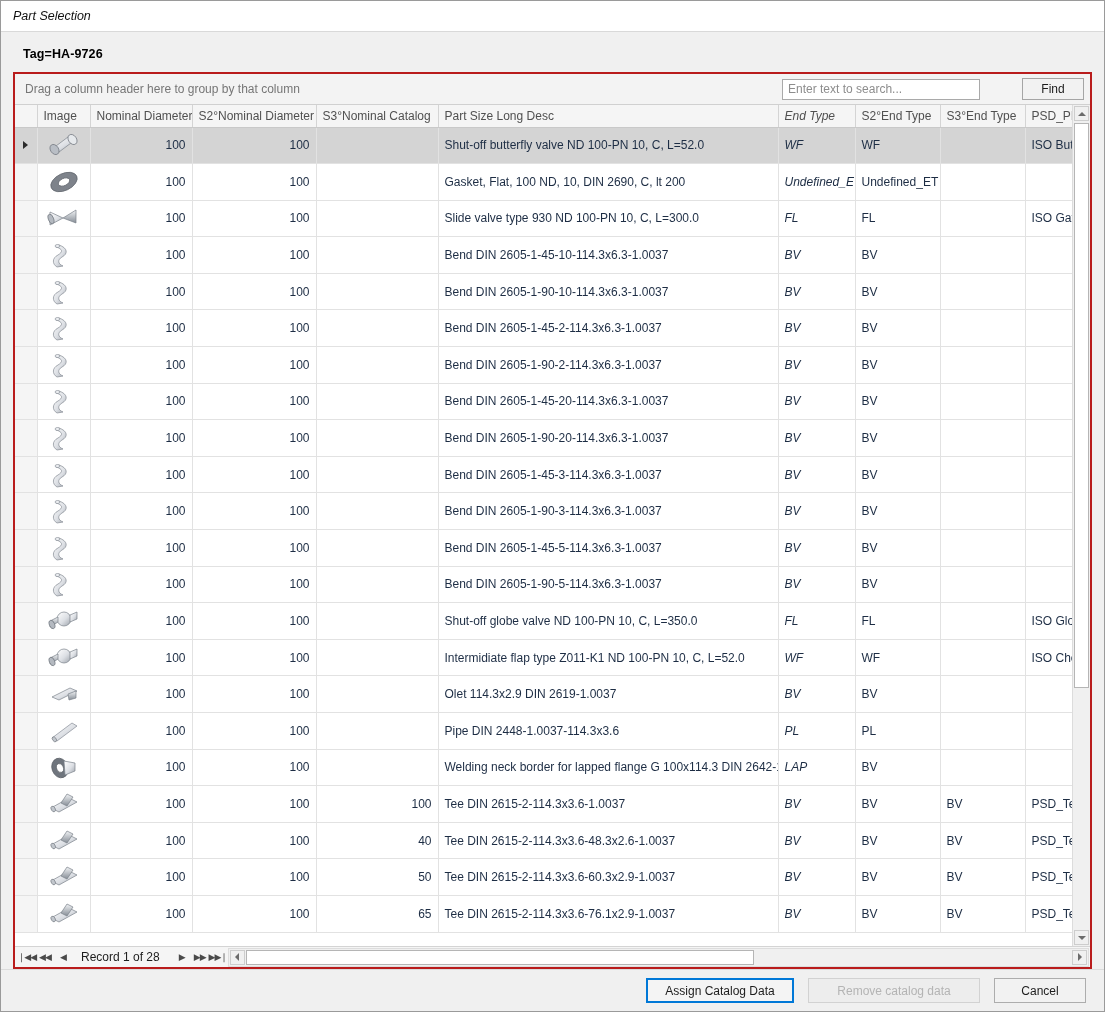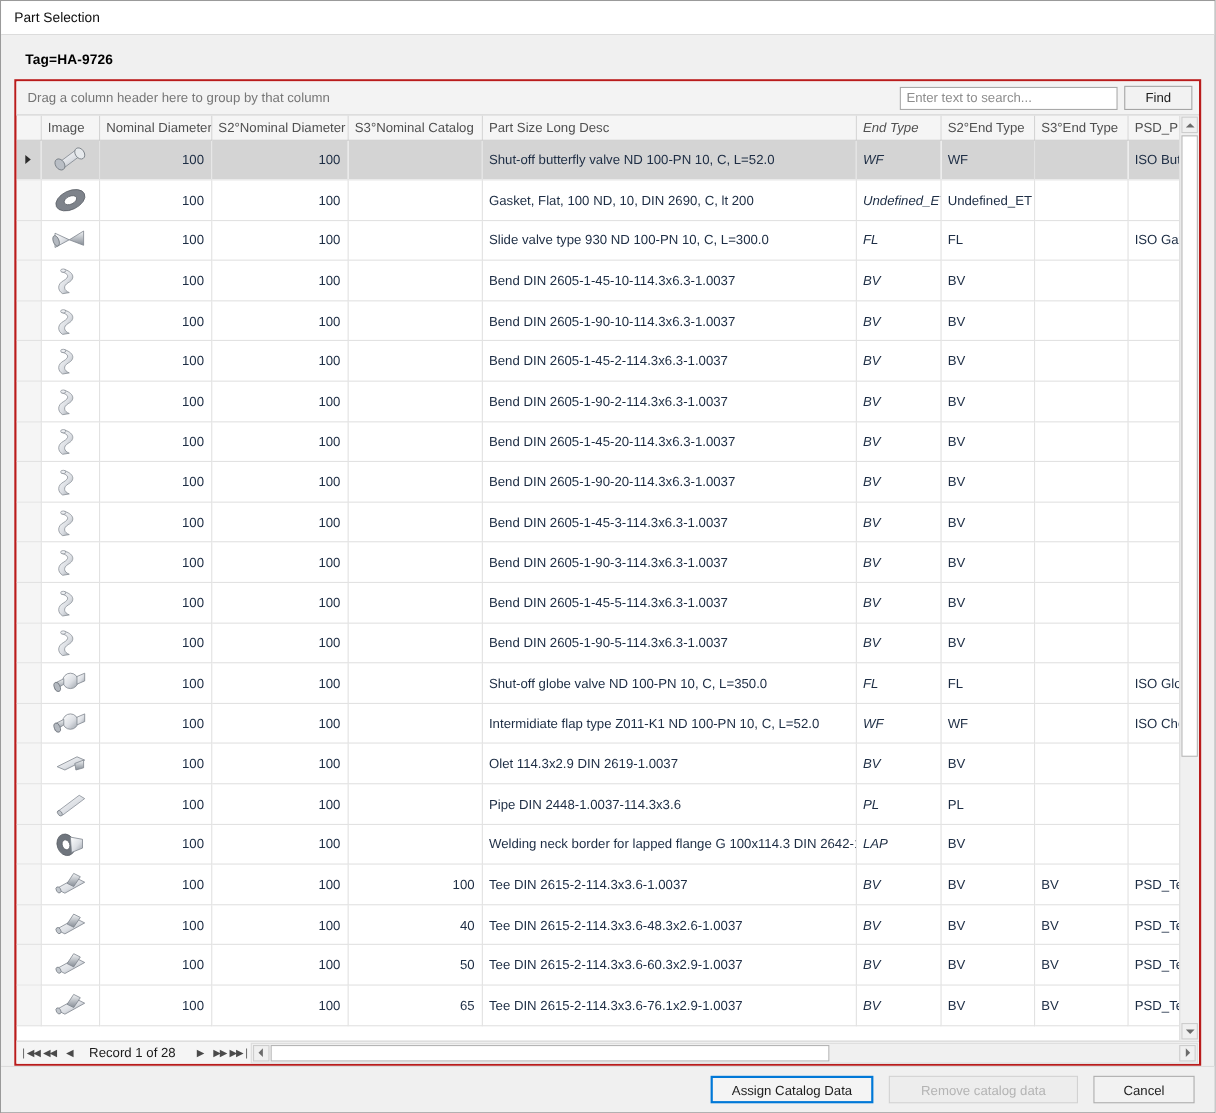--- a/index.html
+++ b/index.html
@@ -29,20 +29,21 @@
   
   .titlebar {
     height: 31px;
     background: #ffffff;
     border-bottom: 1px solid #d9d9d9;
     display: flex;
     align-items: center;
     padding-left: 12px;
     box-sizing: border-box;
     flex: 0 0 auto;
+    font-style: italic;
   }
   .titlebar .title {
     font-size: 12.5px;
     color: #111111;
   }
   
   .dialog-body {
     flex: 1 1 auto;
     background: #f0f0f0;
     padding: 0;
@@ -106,20 +107,21 @@
   .search-input::placeholder { color: #8d8d8d; }
   .find-btn {
     width: 62px;
     height: 22px;
     background: #f2f2f2;
     border: 1px solid #a5a5a5;
     font-family: "Liberation Sans", sans-serif;
     font-size: 12px;
     color: #1d1d1d;
     cursor: default;
+    margin-left: 36px;
   }
   
   .grid-scroll {
     flex: 1 1 auto;
     position: relative;
     overflow: hidden;
     display: flex;
     min-height: 0;
   }
   .grid-area {

